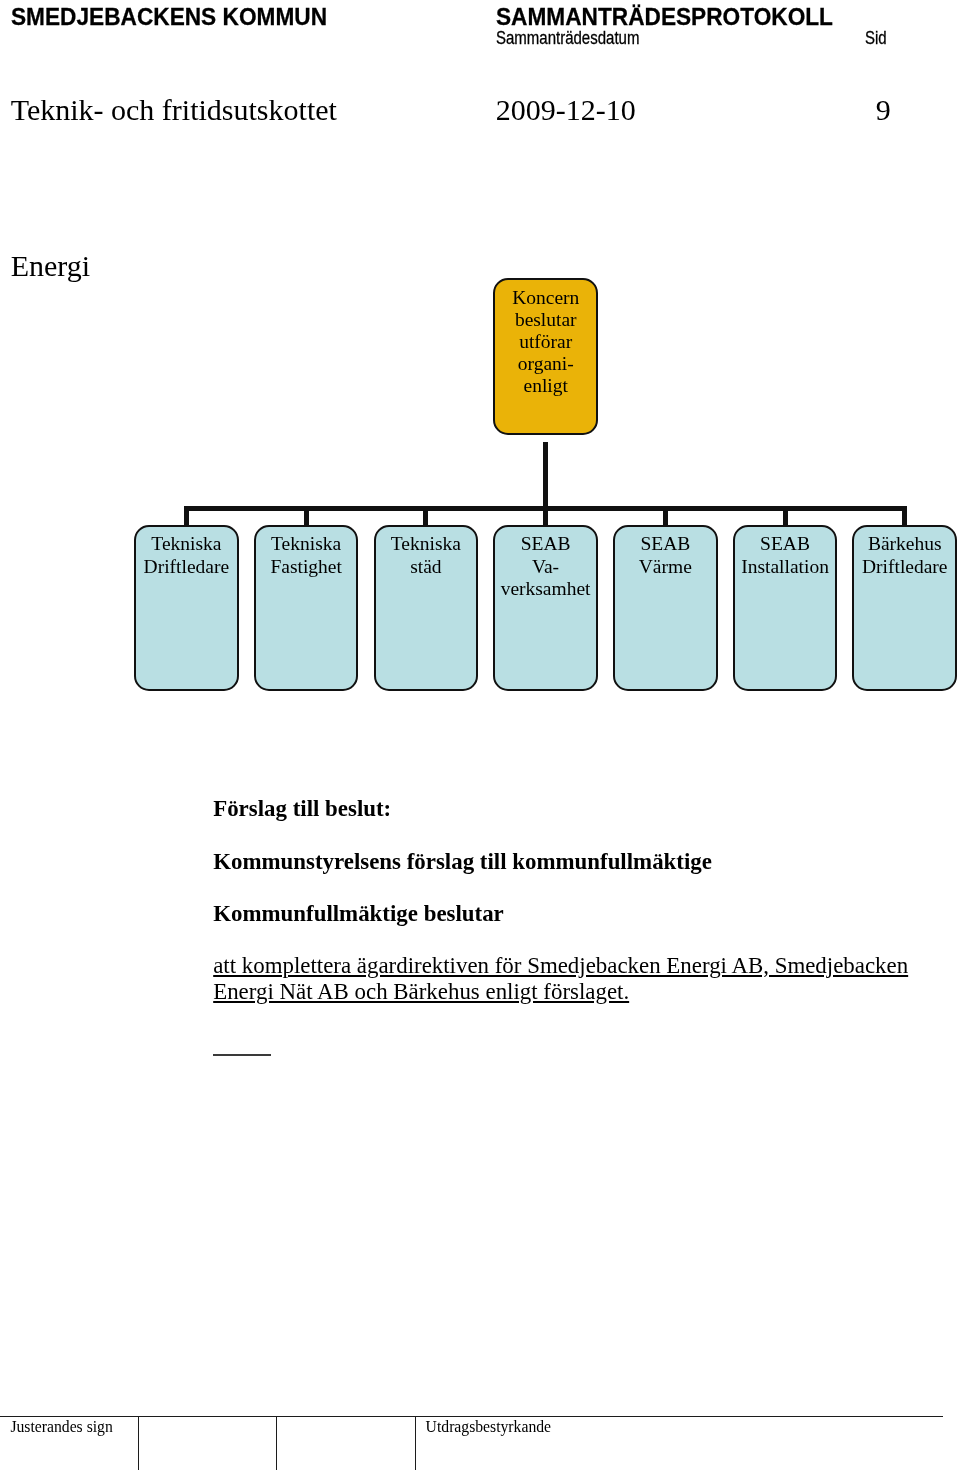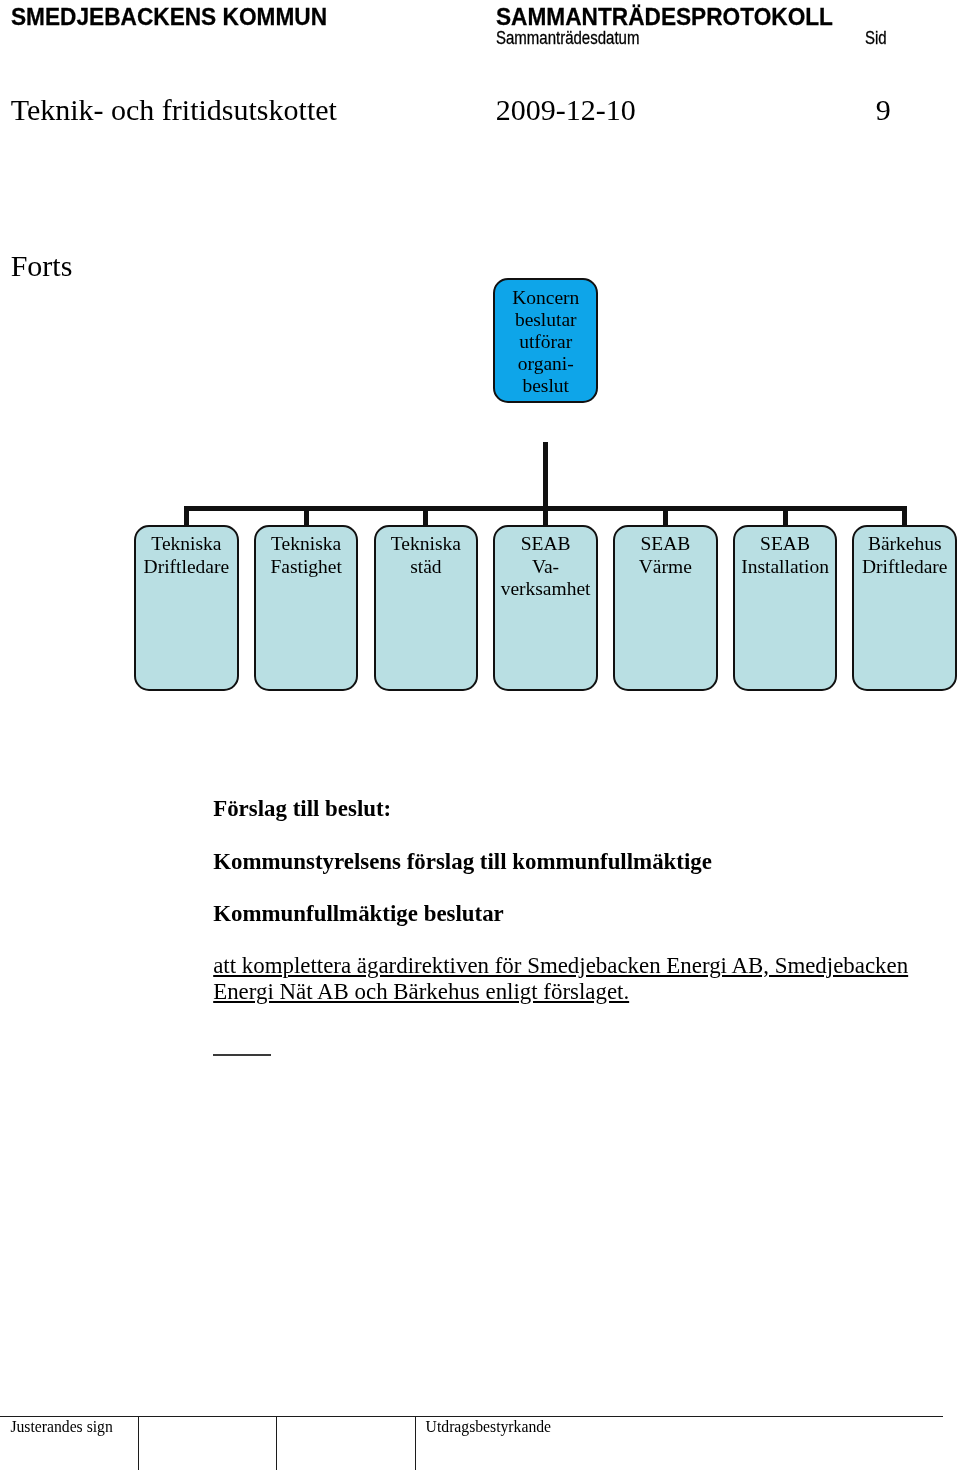--- a/index.html
+++ b/index.html
@@ -64,29 +64,29 @@
   <div class="abs" id="hdr-group">
     <div class="abs sanstxt" id="hdr-org">SMEDJEBACKENS KOMMUN</div>
     <div class="abs sanstxt" id="hdr-doc">SAMMANTRÄDESPROTOKOLL</div>
     <div class="abs sanstxt" id="hdr-datelabel">Sammanträdesdatum</div>
     <div class="abs sanstxt" id="hdr-sid">Sid</div>
     <div class="abs serif23" id="hdr-committee">Teknik- och fritidsutskottet</div>
     <div class="abs serif23" id="hdr-date">2009-12-10</div>
     <div class="abs serif23" id="hdr-pageno">9</div>
   </div>
 
-  <div class="abs serif23" id="forts">Forts</div>
+  <div class="abs serif23" id="forts">Energi</div>
 
   <div class="abs" id="chart">
-      <div class="abs obox" style="left: 359.3px; top: 0.3px; width: 104.9px; height: 125px; line-height: 22px; padding-top: 6.4px; background: #0ea5e9; border-color: rgb(17, 17, 17);">
+      <div class="abs obox" style="left: 359.3px; top: 0.3px; width: 104.9px; height: 157px; line-height: 22px; padding-top: 6.4px; background: #eab308; border-color: rgb(17, 17, 17);">
         <div>Koncern</div>
         <div>beslutar</div>
         <div>utförar</div>
         <div>organi-</div>
-        <div>beslut</div>
+        <div>enligt</div>
       </div>
       <div class="abs conn" style="left: 409.25px; top: 164px; width: 5px; height: 64px; background: rgb(17, 17, 17);"></div>
       <div class="abs conn" style="left: 49.9px; top: 228px; width: 723.38px; height: 5px; background: rgb(17, 17, 17);"></div>
       <div class="abs conn" style="left: 49.9px; top: 228px; width: 5px; height: 18.6px; background: rgb(17, 17, 17);"></div>
       <div class="abs obox" style="left: 0.1px; top: 246.6px; width: 104.6px; height: 166.9px; line-height: 22.5px; padding-top: 6.7px; background: rgb(185, 223, 227); border-color: rgb(17, 17, 17);">
         <div>Tekniska</div>
         <div>Driftledare</div>
       </div>
       <div class="abs conn" style="left: 169.63px; top: 228px; width: 5px; height: 18.6px; background: rgb(17, 17, 17);"></div>
       <div class="abs obox" style="left: 119.83px; top: 246.6px; width: 104.6px; height: 166.9px; line-height: 22.5px; padding-top: 6.7px; background: rgb(185, 223, 227); border-color: rgb(17, 17, 17);">

